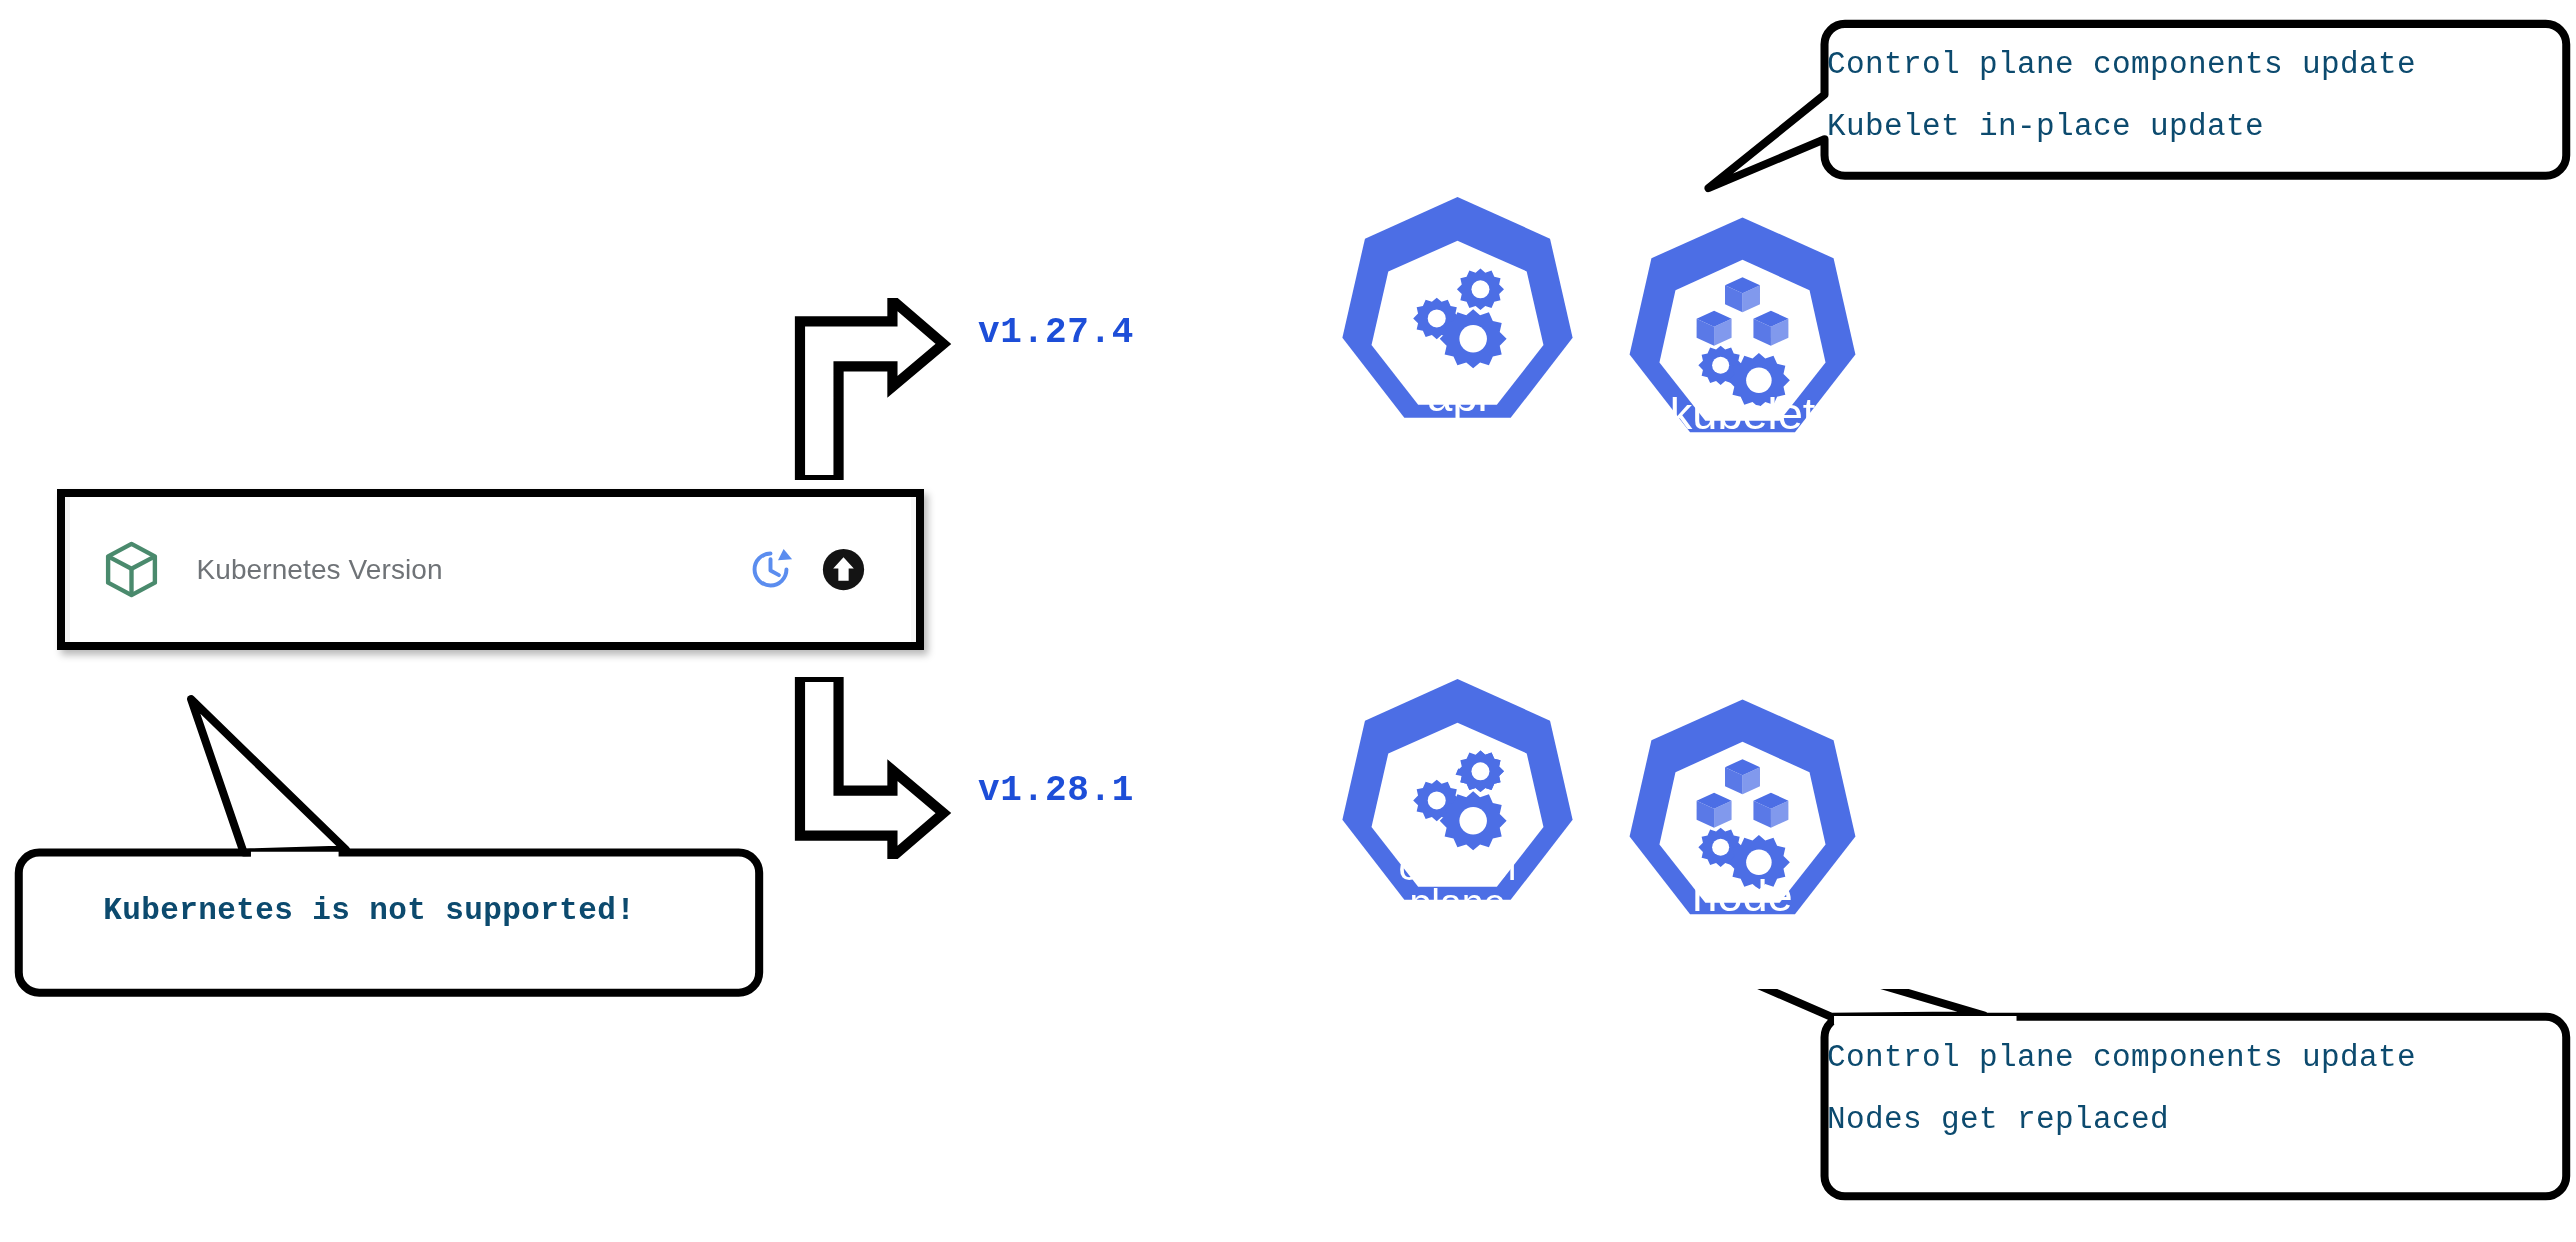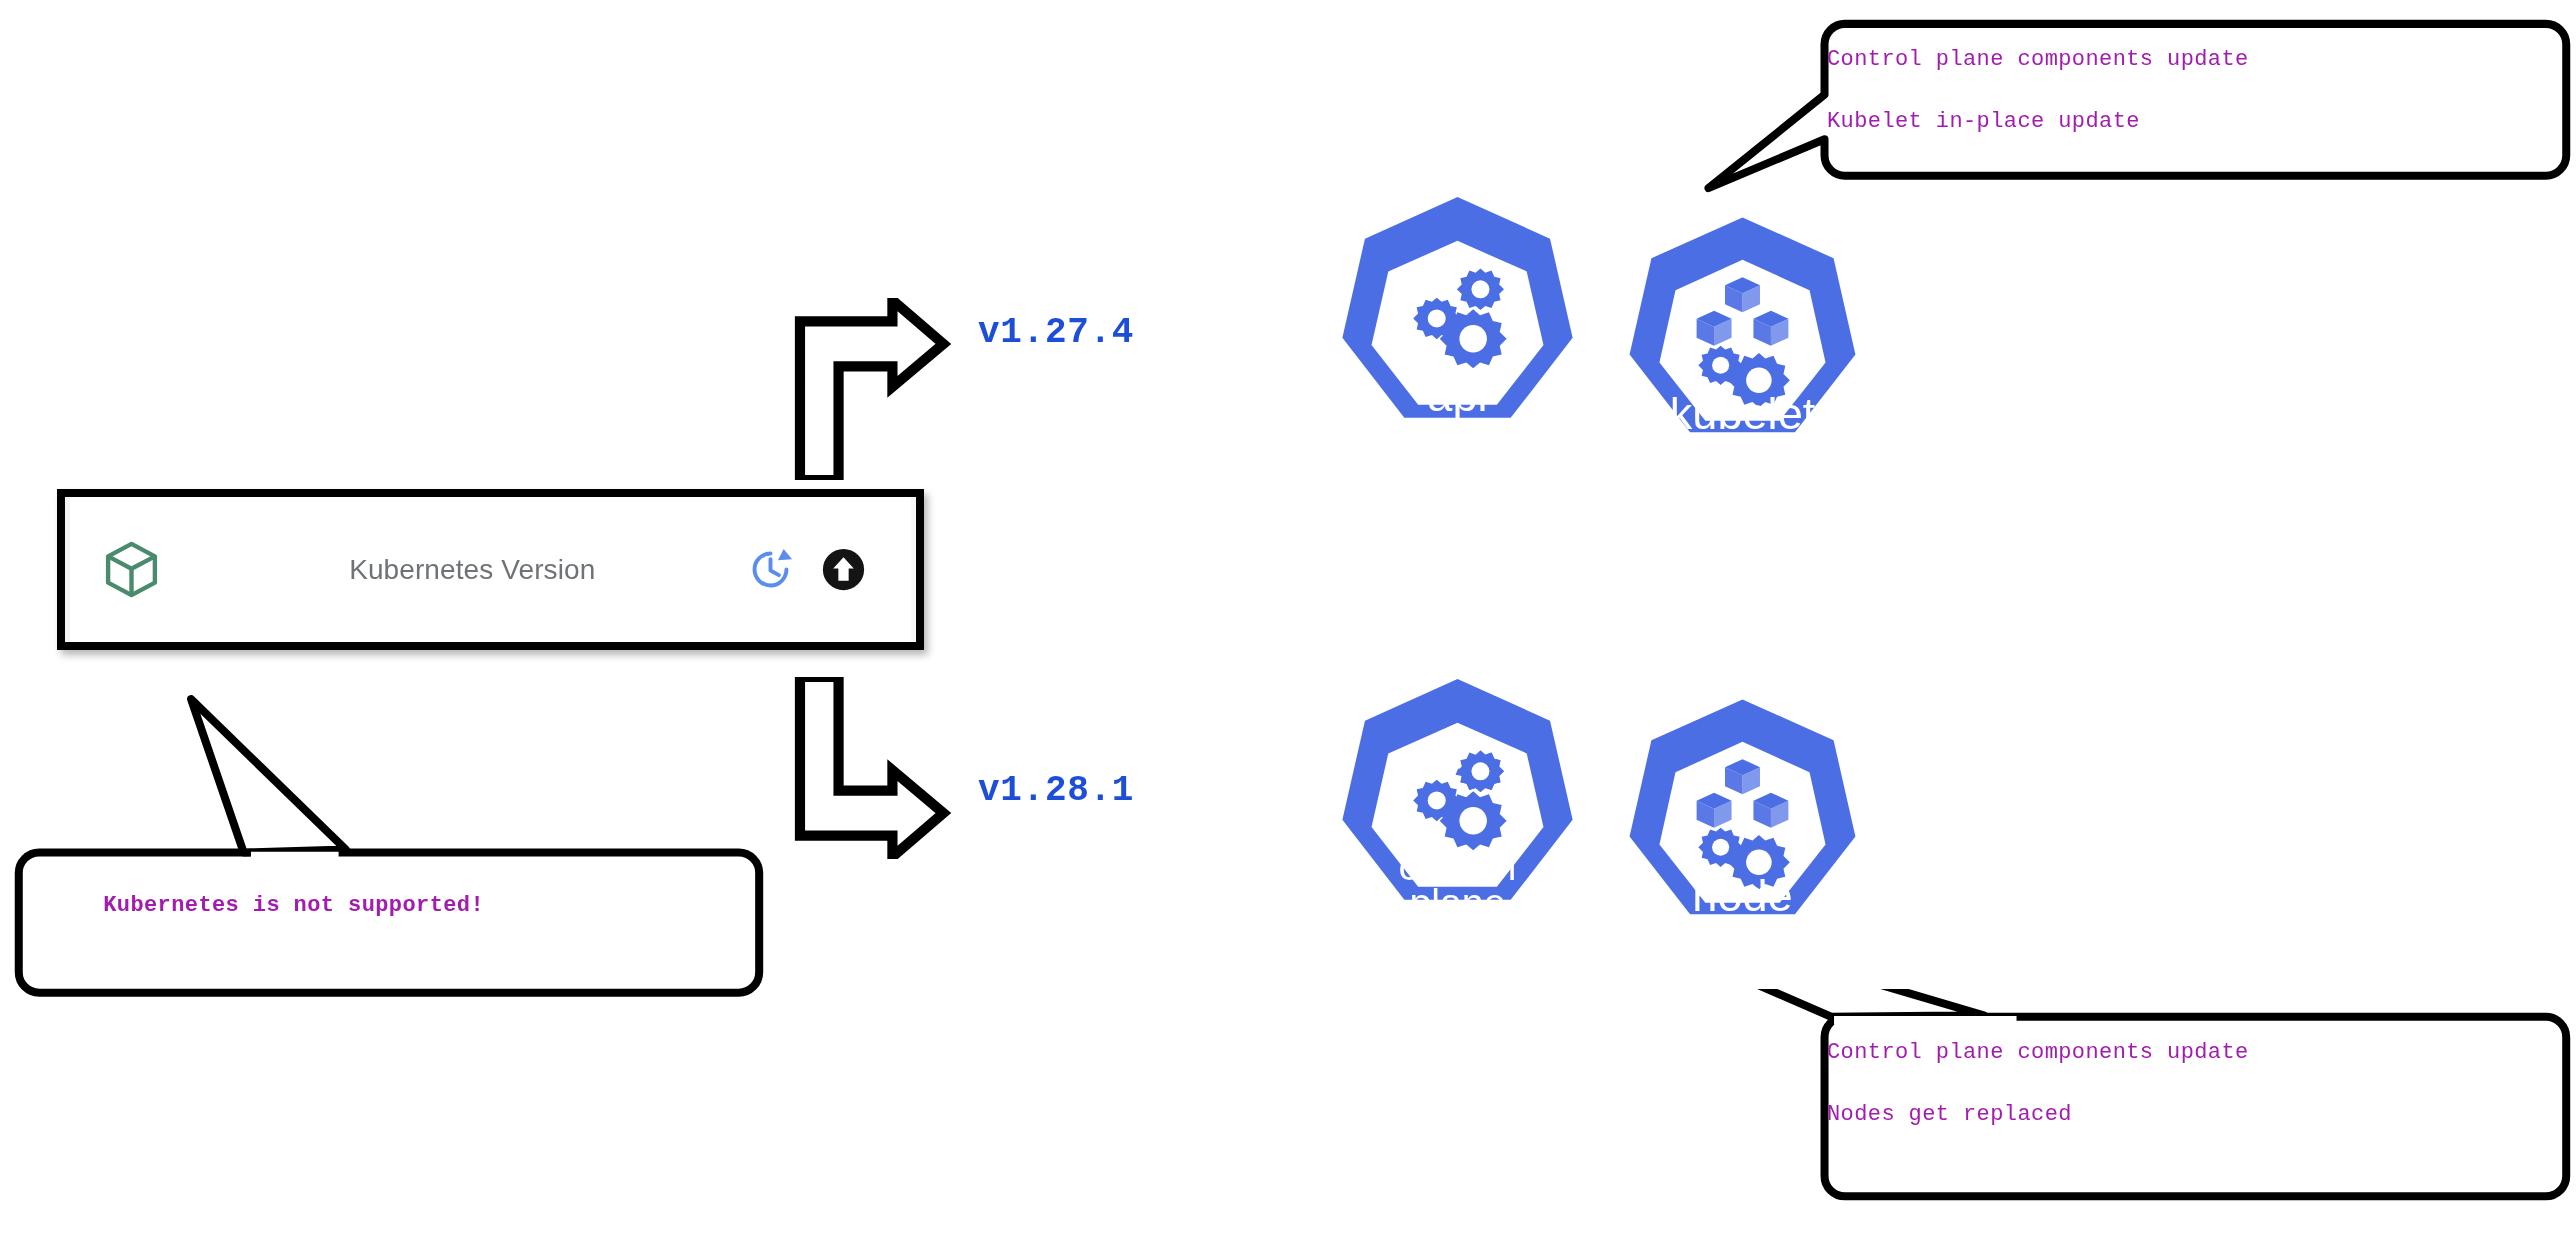--- a/index.html
+++ b/index.html
@@ -48,20 +48,21 @@
   .cube-icon-wrap {
     width: 109px;
     flex: 0 0 109px;
     display: flex;
     align-items: center;
     justify-content: center;
   }
   .version-text {
     flex: 1 1 auto;
     display: flex;
+    flex-direction: column;
     justify-content: center;
     padding-left: 10.2px;
   }
   .version-label {
     font-size: 28px;
     color: #6f7377;
     line-height: 1.25;
     letter-spacing: 0.1px;
   }
   .version-value {
@@ -110,22 +111,22 @@
   .icon-api     { left: 1330px; top: 188px; }
   .icon-kubelet { left: 1615px; top: 210px; }
   .icon-cp      { left: 1330px; top: 670px; }
   .icon-node    { left: 1615px; top: 692px; }
 
   
   .callout { position: absolute; }
   .callout-text {
     position: absolute;
     font-family: "Liberation Mono", monospace;
-    font-size: 22px;
-    color: #a21caf;
+    font-size: 31px;
+    color: #0c4a6e;
     white-space: nowrap;
     letter-spacing: 0.4px;
   }
   .callout-text.bold { font-weight: bold; }
 
   .cal-tr { left: 1688px; top: 7.3px; }
   .cal-tr .l1 { left: 139px; top: 40px; }
   .cal-tr .l2 { left: 139px; top: 102px; }
 
   .cal-br { left: 1688px; top: 989px; }

